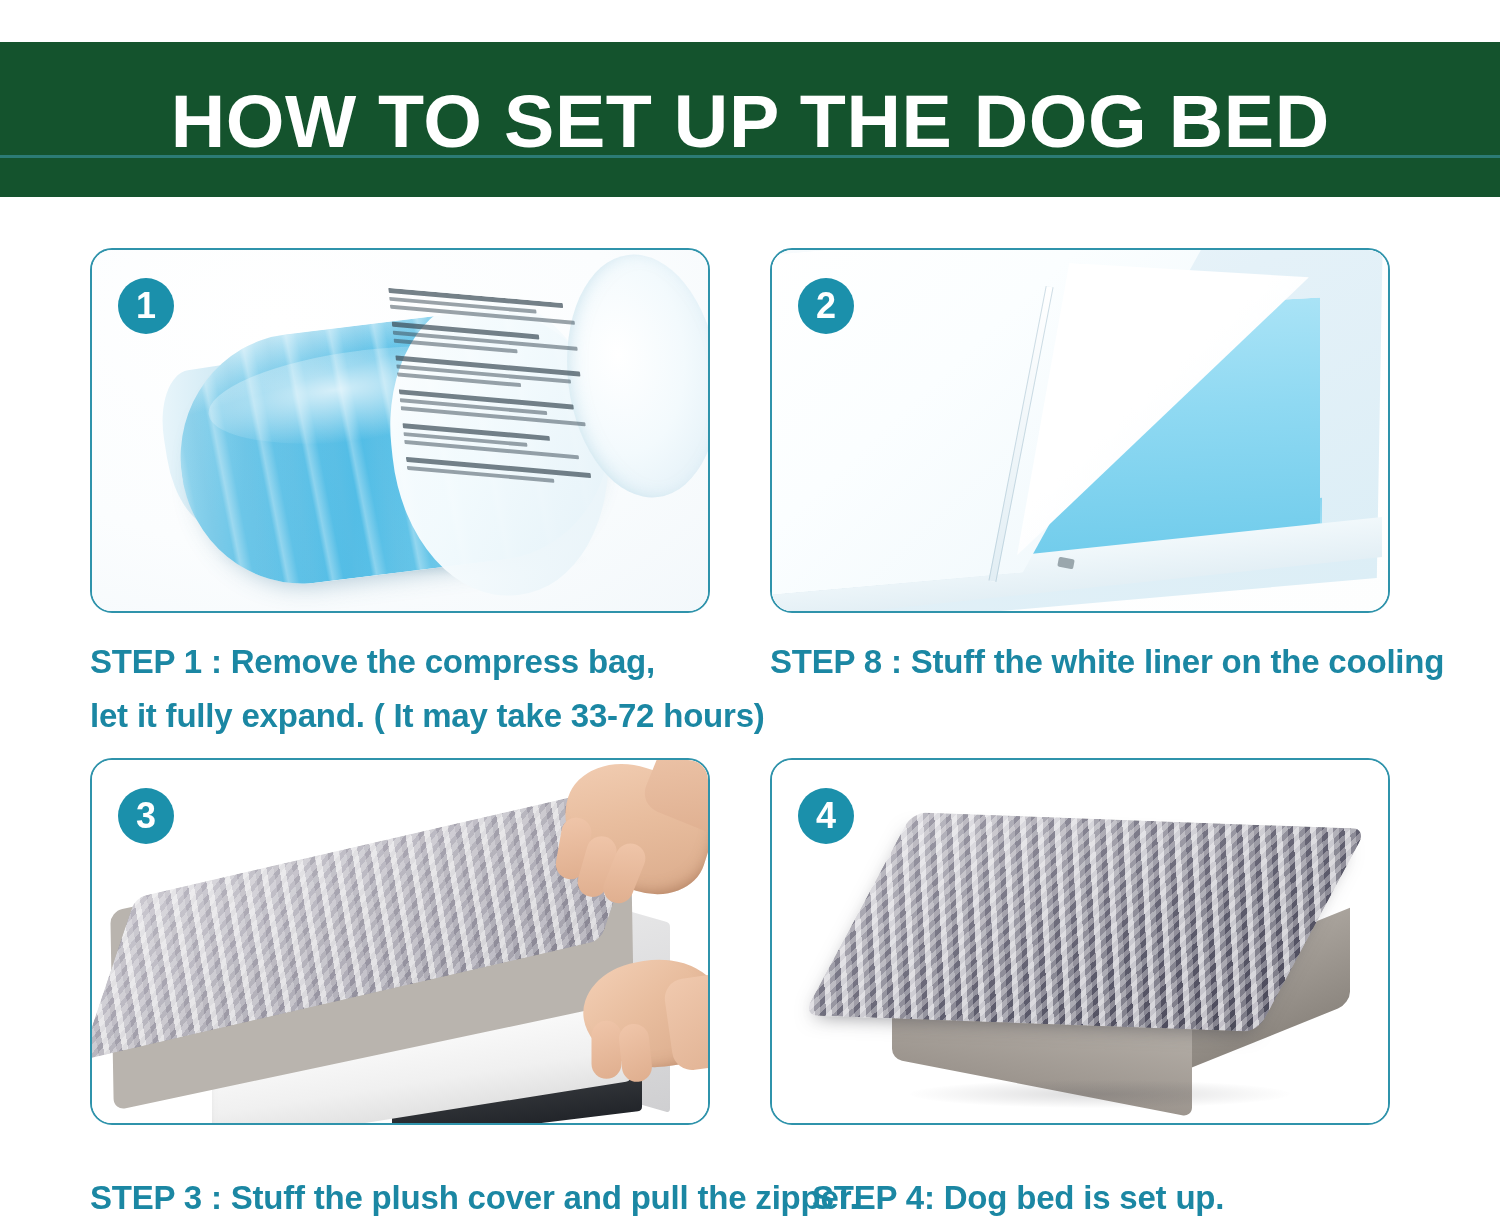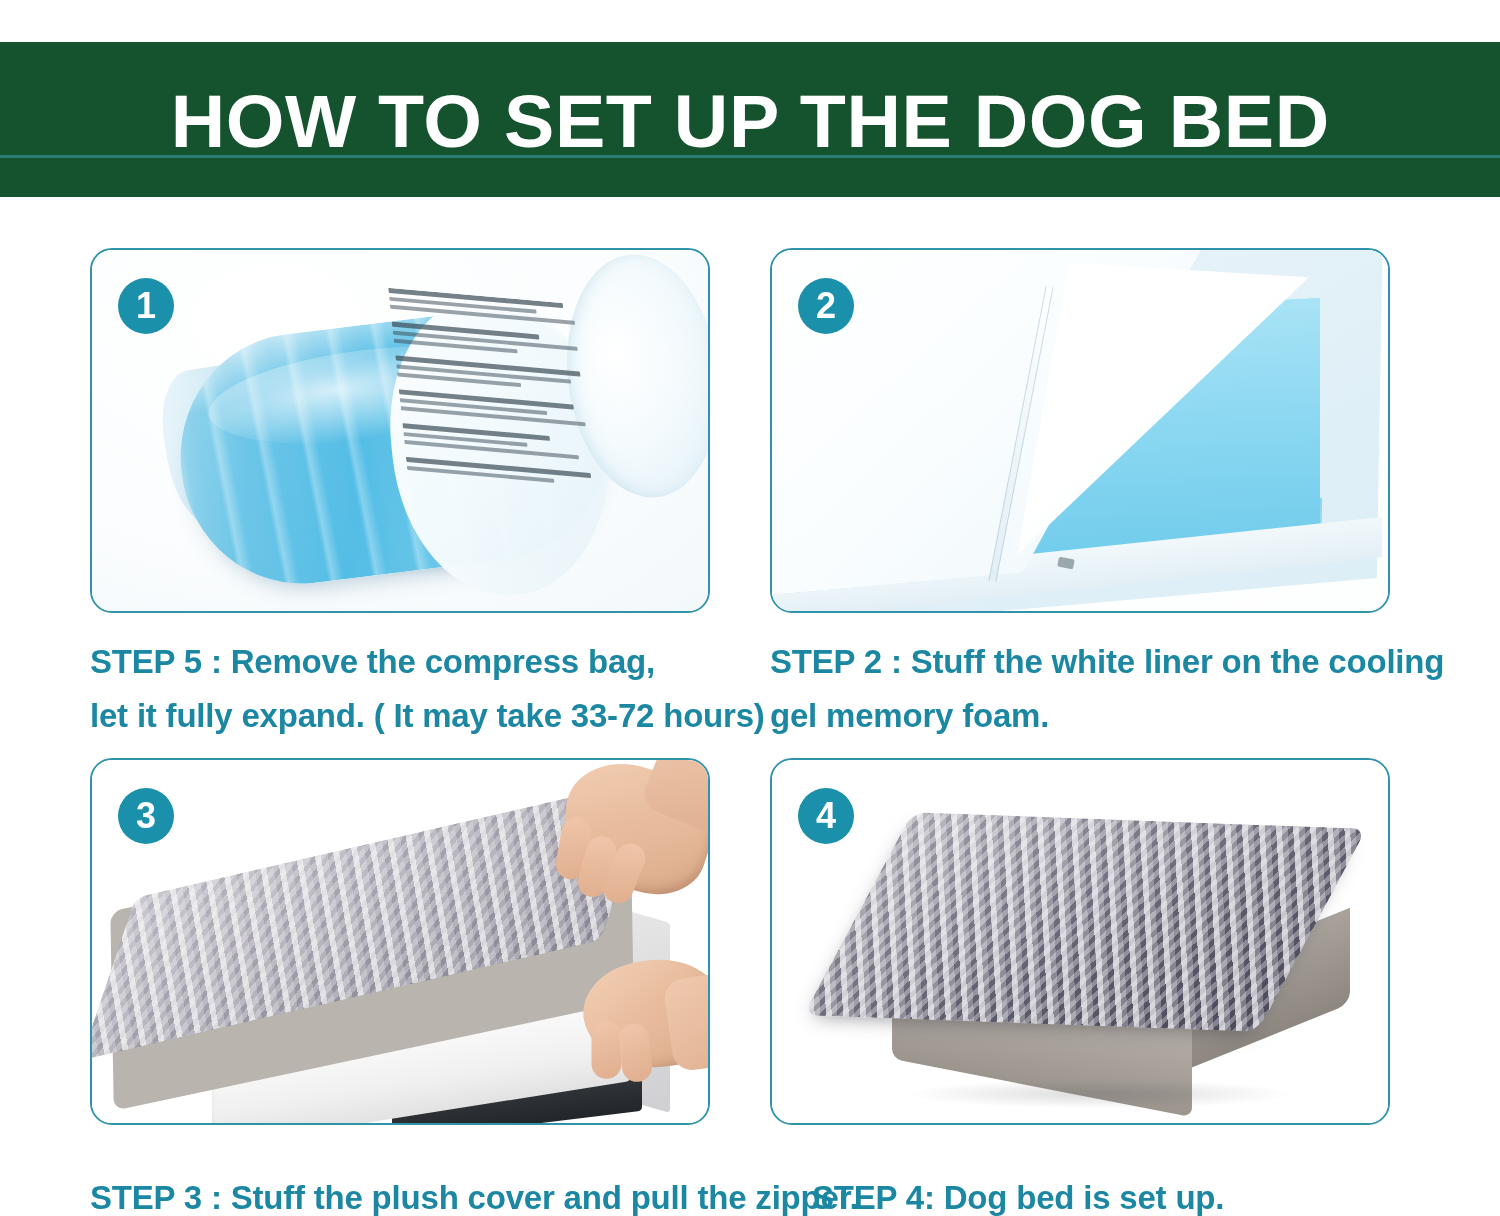--- a/index.html
+++ b/index.html
@@ -474,40 +474,39 @@
           <div class="ln h s2"></div>
             <div class="ln s4"></div>
             <div class="ln s1"></div>
           <div class="gap"></div>
           <div class="ln h s3"></div>
             <div class="ln s2"></div>
         </div>
       </div>
       <div class="step-badge">1</div>
     </div>
-    <div class="caption caption-top">STEP 5 : Remove the compress bag,</div>
+    <div class="caption caption-top">STEP 1 : Remove the compress bag,</div>
     <div class="caption">let it fully expand. ( It may take 33-72 hours)</div>
   </div>
 
   <div class="step-cell cell-r1c2">
     <div class="photo-frame">
       <div class="scene2">
         <div class="foam-slab"></div>
         <div class="foam-blue-edge"></div>
         <div class="foam-blue"></div>
         <div class="slab-bottom"></div>
         <div class="liner-sheet"></div>
         <div class="liner-flap"></div>
         <div class="zipper-line"></div>
         <div class="zipper-pull"></div>
       </div>
       <div class="step-badge">2</div>
     </div>
-    <div class="caption caption-top">STEP 2 : Stuff the white liner on the cooling</div>
-    <div class="caption">gel memory foam.</div>
+    <div class="caption caption-top">STEP 8 : Stuff the white liner on the cooling</div>
   </div>
 
   <div class="step-cell cell-r2c1">
     <div class="photo-frame tall">
       <div class="scene3">
         <div class="bed3-backpanel"></div>
         <div class="bed3-dark"></div>
         <div class="bed3-zip"></div>
         <div class="bed3-liner"></div>
         <div class="bed3-side"></div>

